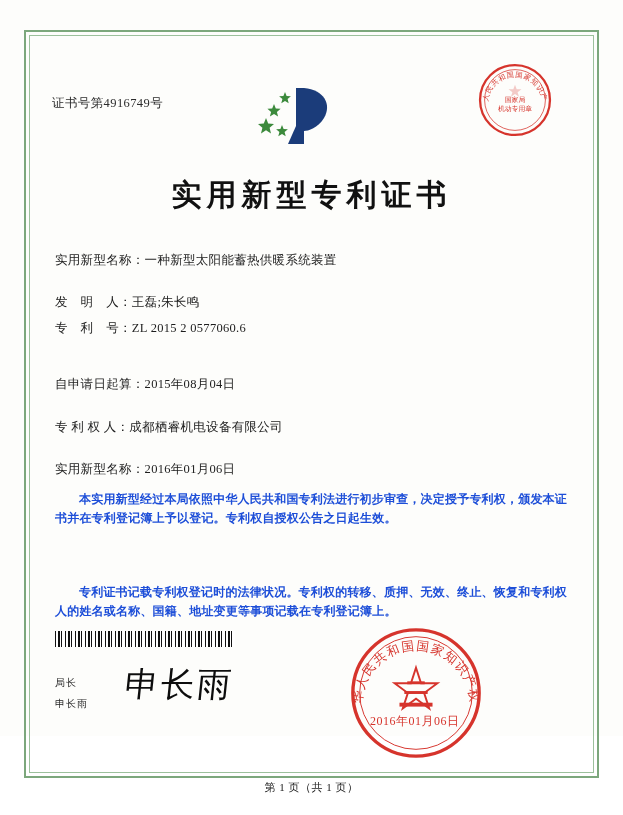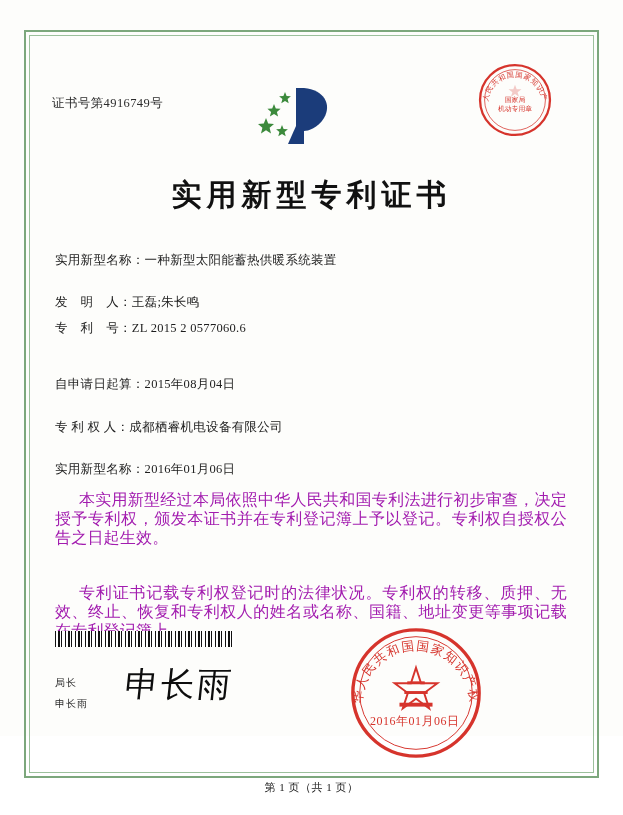--- a/index.html
+++ b/index.html
@@ -103,26 +103,27 @@
   .f3 { top: 320px; }
   .f4 { top: 376px; }
   .f5 { top: 419px; }
   .f6 { top: 461px; }
 
   
   .para {
     position: absolute;
     left: 55px;
     width: 512px;
-    font-size: 16px;
+    font-size: 12px;
     line-height: 19px;
     text-indent: 24px;
     text-align: justify;
-    color: #a21caf;
+    color: #1d4ed8;
     letter-spacing: 0.2px;
+    font-weight: bold;
   }
   .p1 { top: 490px; }
   .p2 { top: 527px; }
   .p3 { top: 583px; }
 
   
   .barcode {
     position: absolute;
     left: 55px; top: 631px;
     width: 180px; height: 16px;

